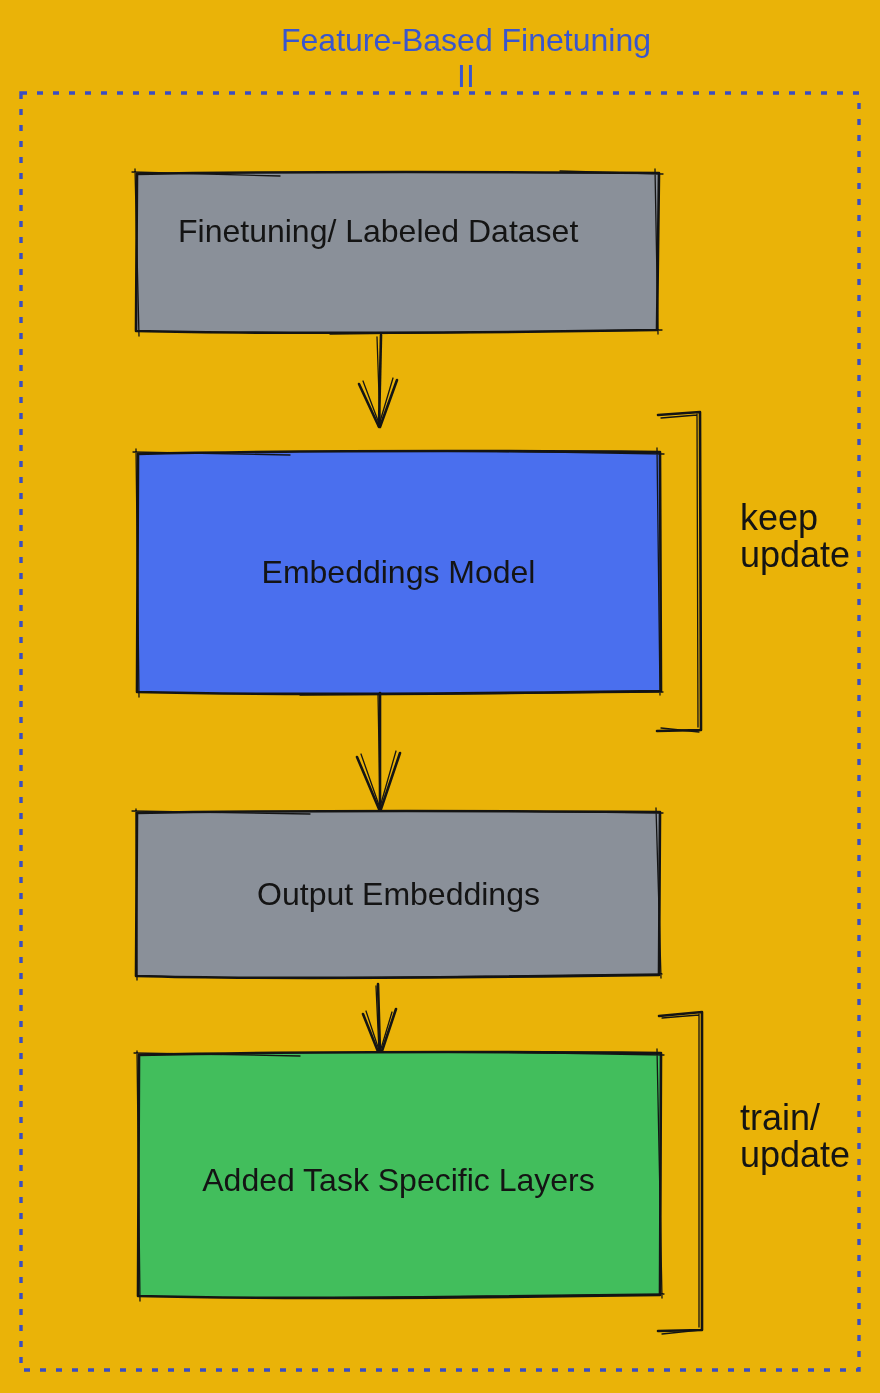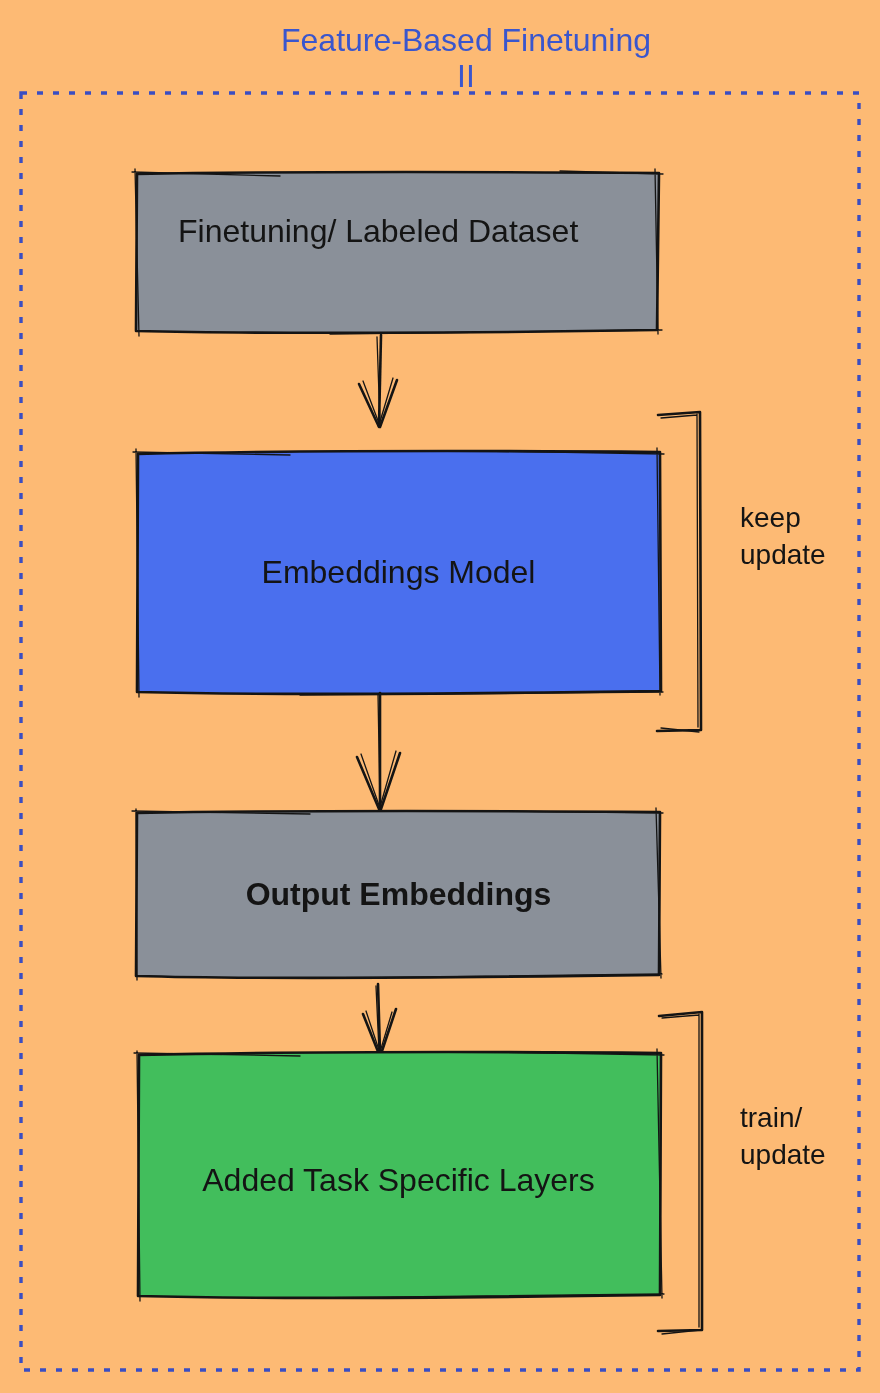--- a/index.html
+++ b/index.html
@@ -1,19 +1,19 @@
 <!DOCTYPE html>
 <html style="--title-blue: #3A56CD; --border-blue: #3A4EC2; --box-gray: #8A9099; --box-blue: #4A6FEE; --box-green: #42BE5C; --stroke-black: #141414; --label-text: #141414;"><head>
 <meta charset="utf-8">
 <style>
   html,body{margin:0;padding:0;background:#ffffff;}
   .stage{
     position:relative;
     width:880px;height:1393px;
-    background:#fdba74;
+    background:#eab308;
     font-family:"Liberation Sans", sans-serif;
     overflow:hidden;
   }
   .diagram-svg{position:absolute;left:0;top:0;width:880px;height:1393px;}
 
   
   .ink{stroke:var(--stroke-black);fill:none;stroke-linecap:round;stroke-linejoin:round;}
   .ink-main{stroke-width:2.6;}
   .ink-thin{stroke-width:1.3;}
   .fill-gray{fill:var(--box-gray);}
@@ -40,28 +40,28 @@
     font-size:32px;
     line-height:36px;
   }
   .box-label.centered{
     left:137px;width:523px;
     display:flex;align-items:center;justify-content:center;
     text-align:center;
   }
   .label-dataset{left:178px;top:213px;}
   .label-pretrained{top:453px;height:238px;}
-  .label-embeddings{top:812px;height:163px;font-weight:bold;}
+  .label-embeddings{top:812px;height:163px;}
   .label-task{top:1053px;height:254px;}
 
   .side-note{
     position:absolute;
     left:740px;width:130px;
     color:var(--label-text);
-    font-size:28px;line-height:37px;
+    font-size:36px;line-height:37px;
   }
   .note-frozen{top:499px;}
   .note-train{top:1099px;}
   .side-note span{display:block;}
 </style>
 </head>
 <body>
 
 <div class="stage">
 

